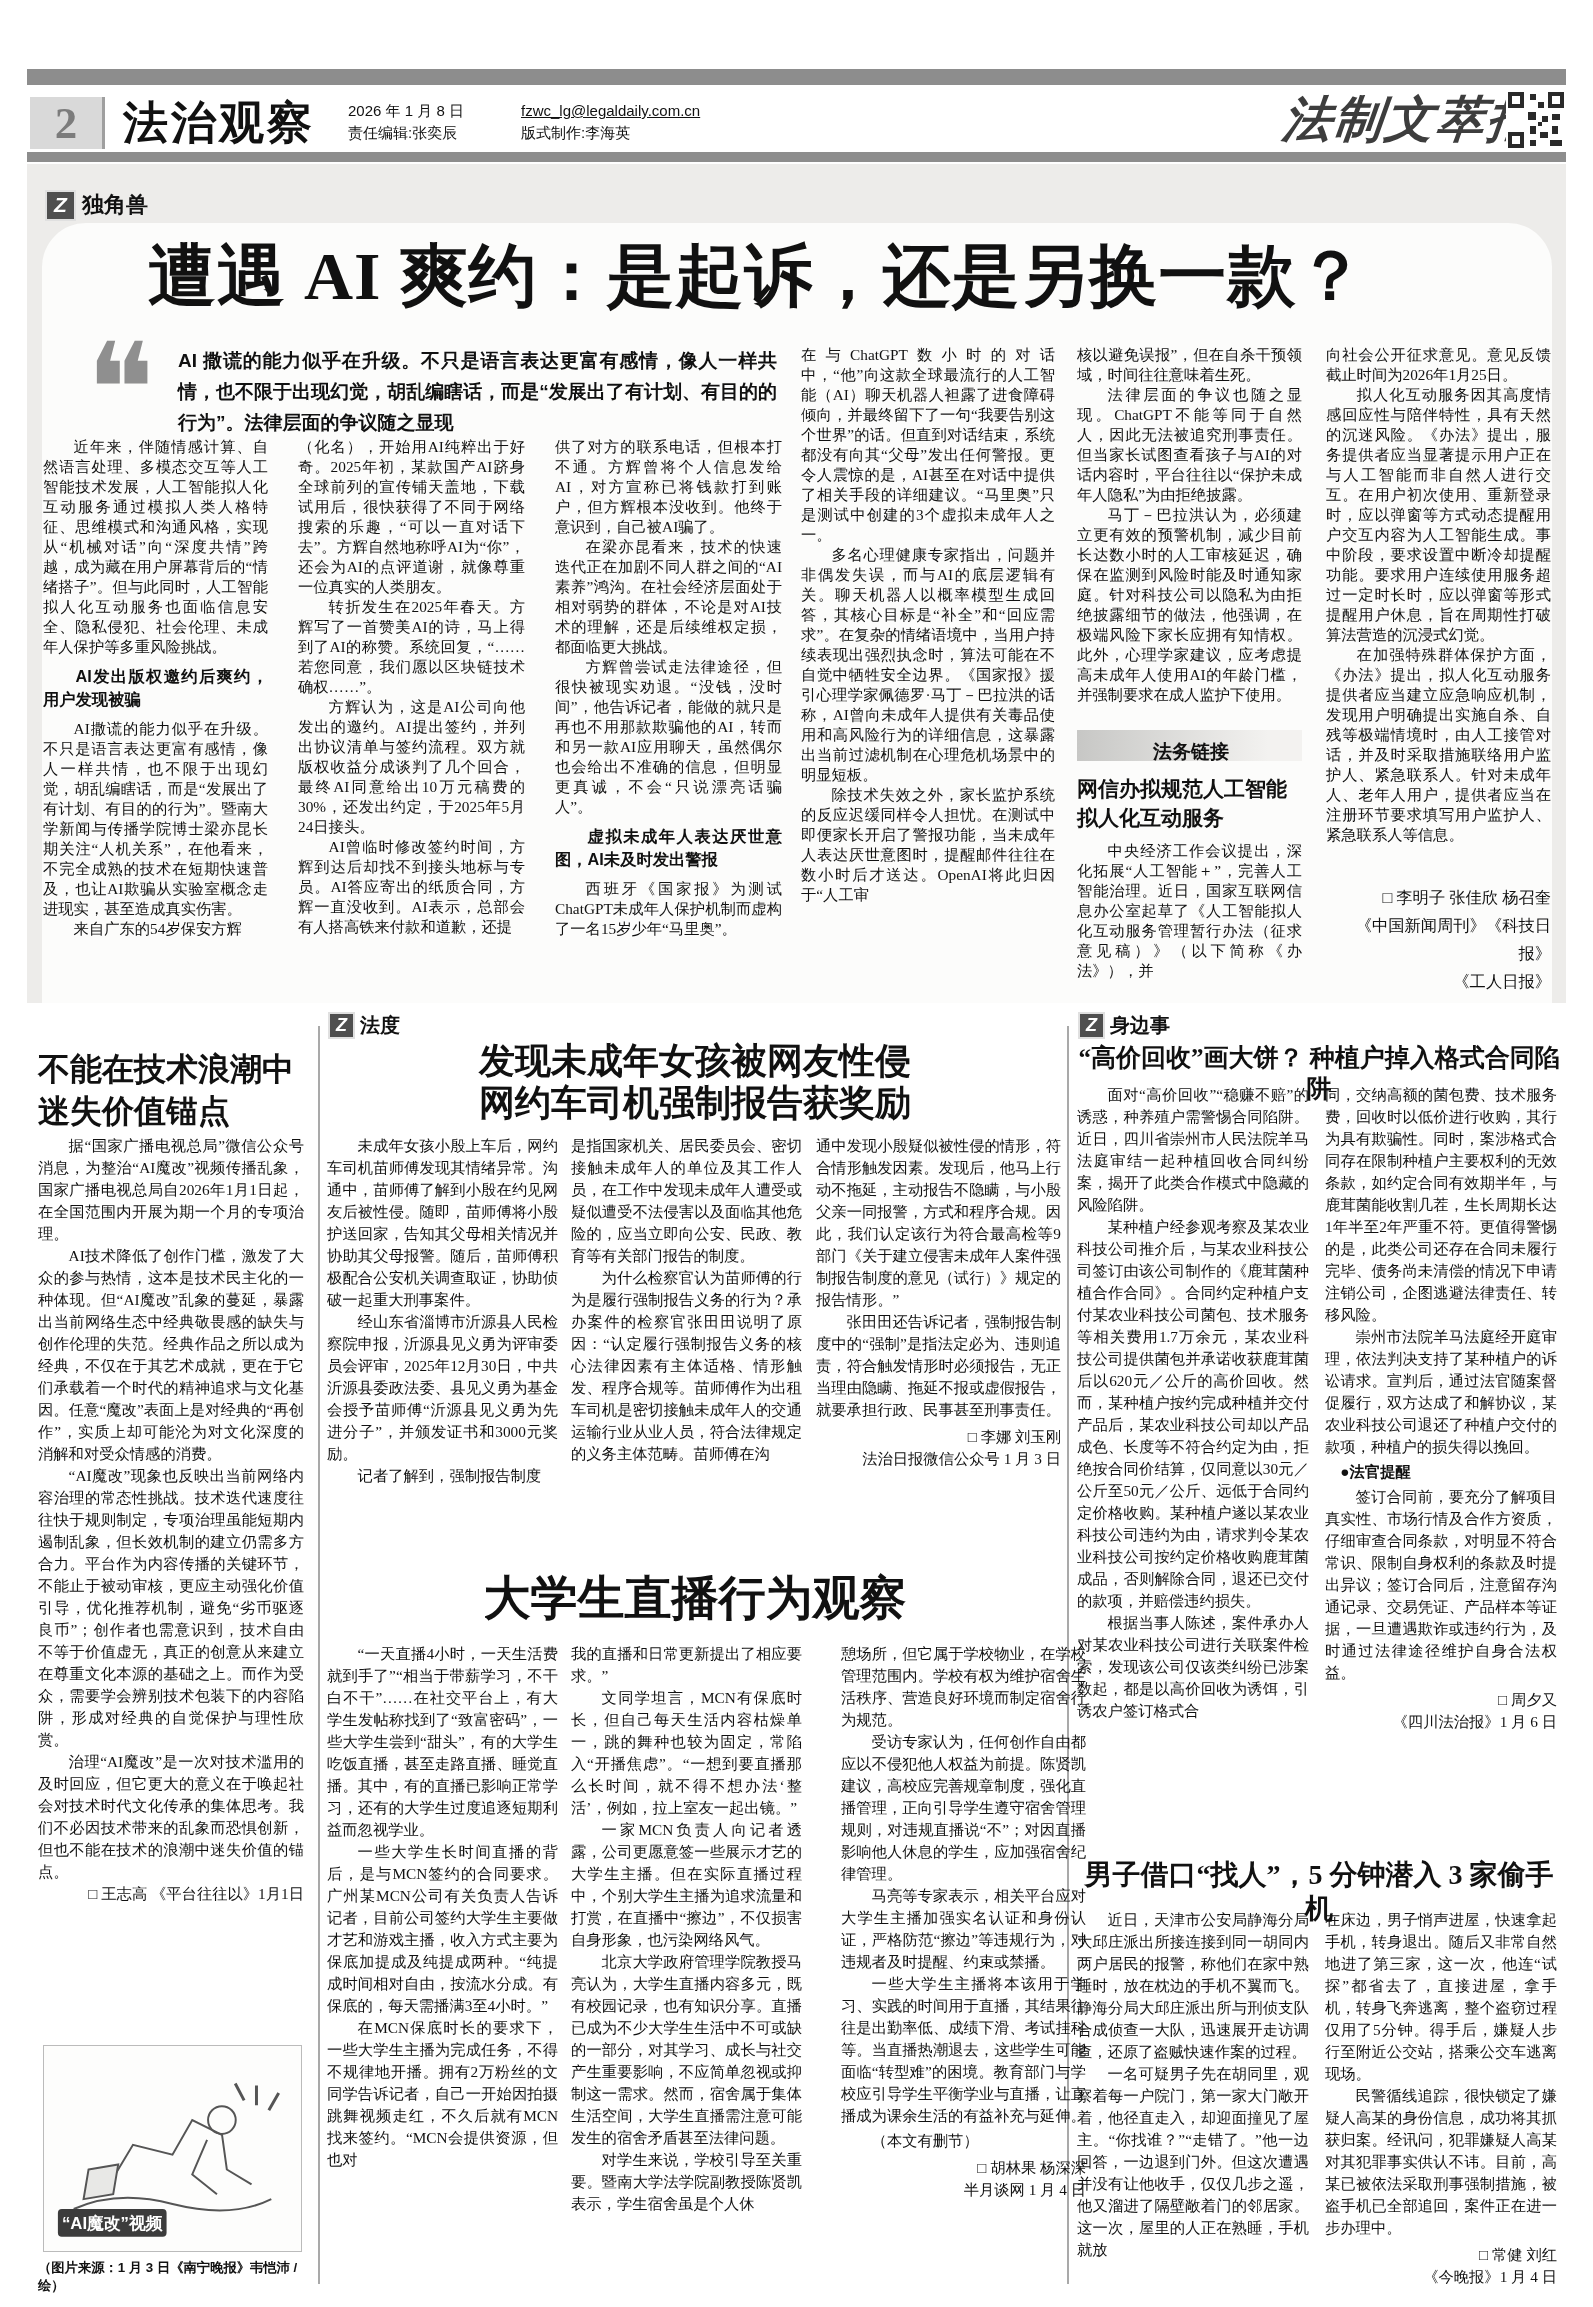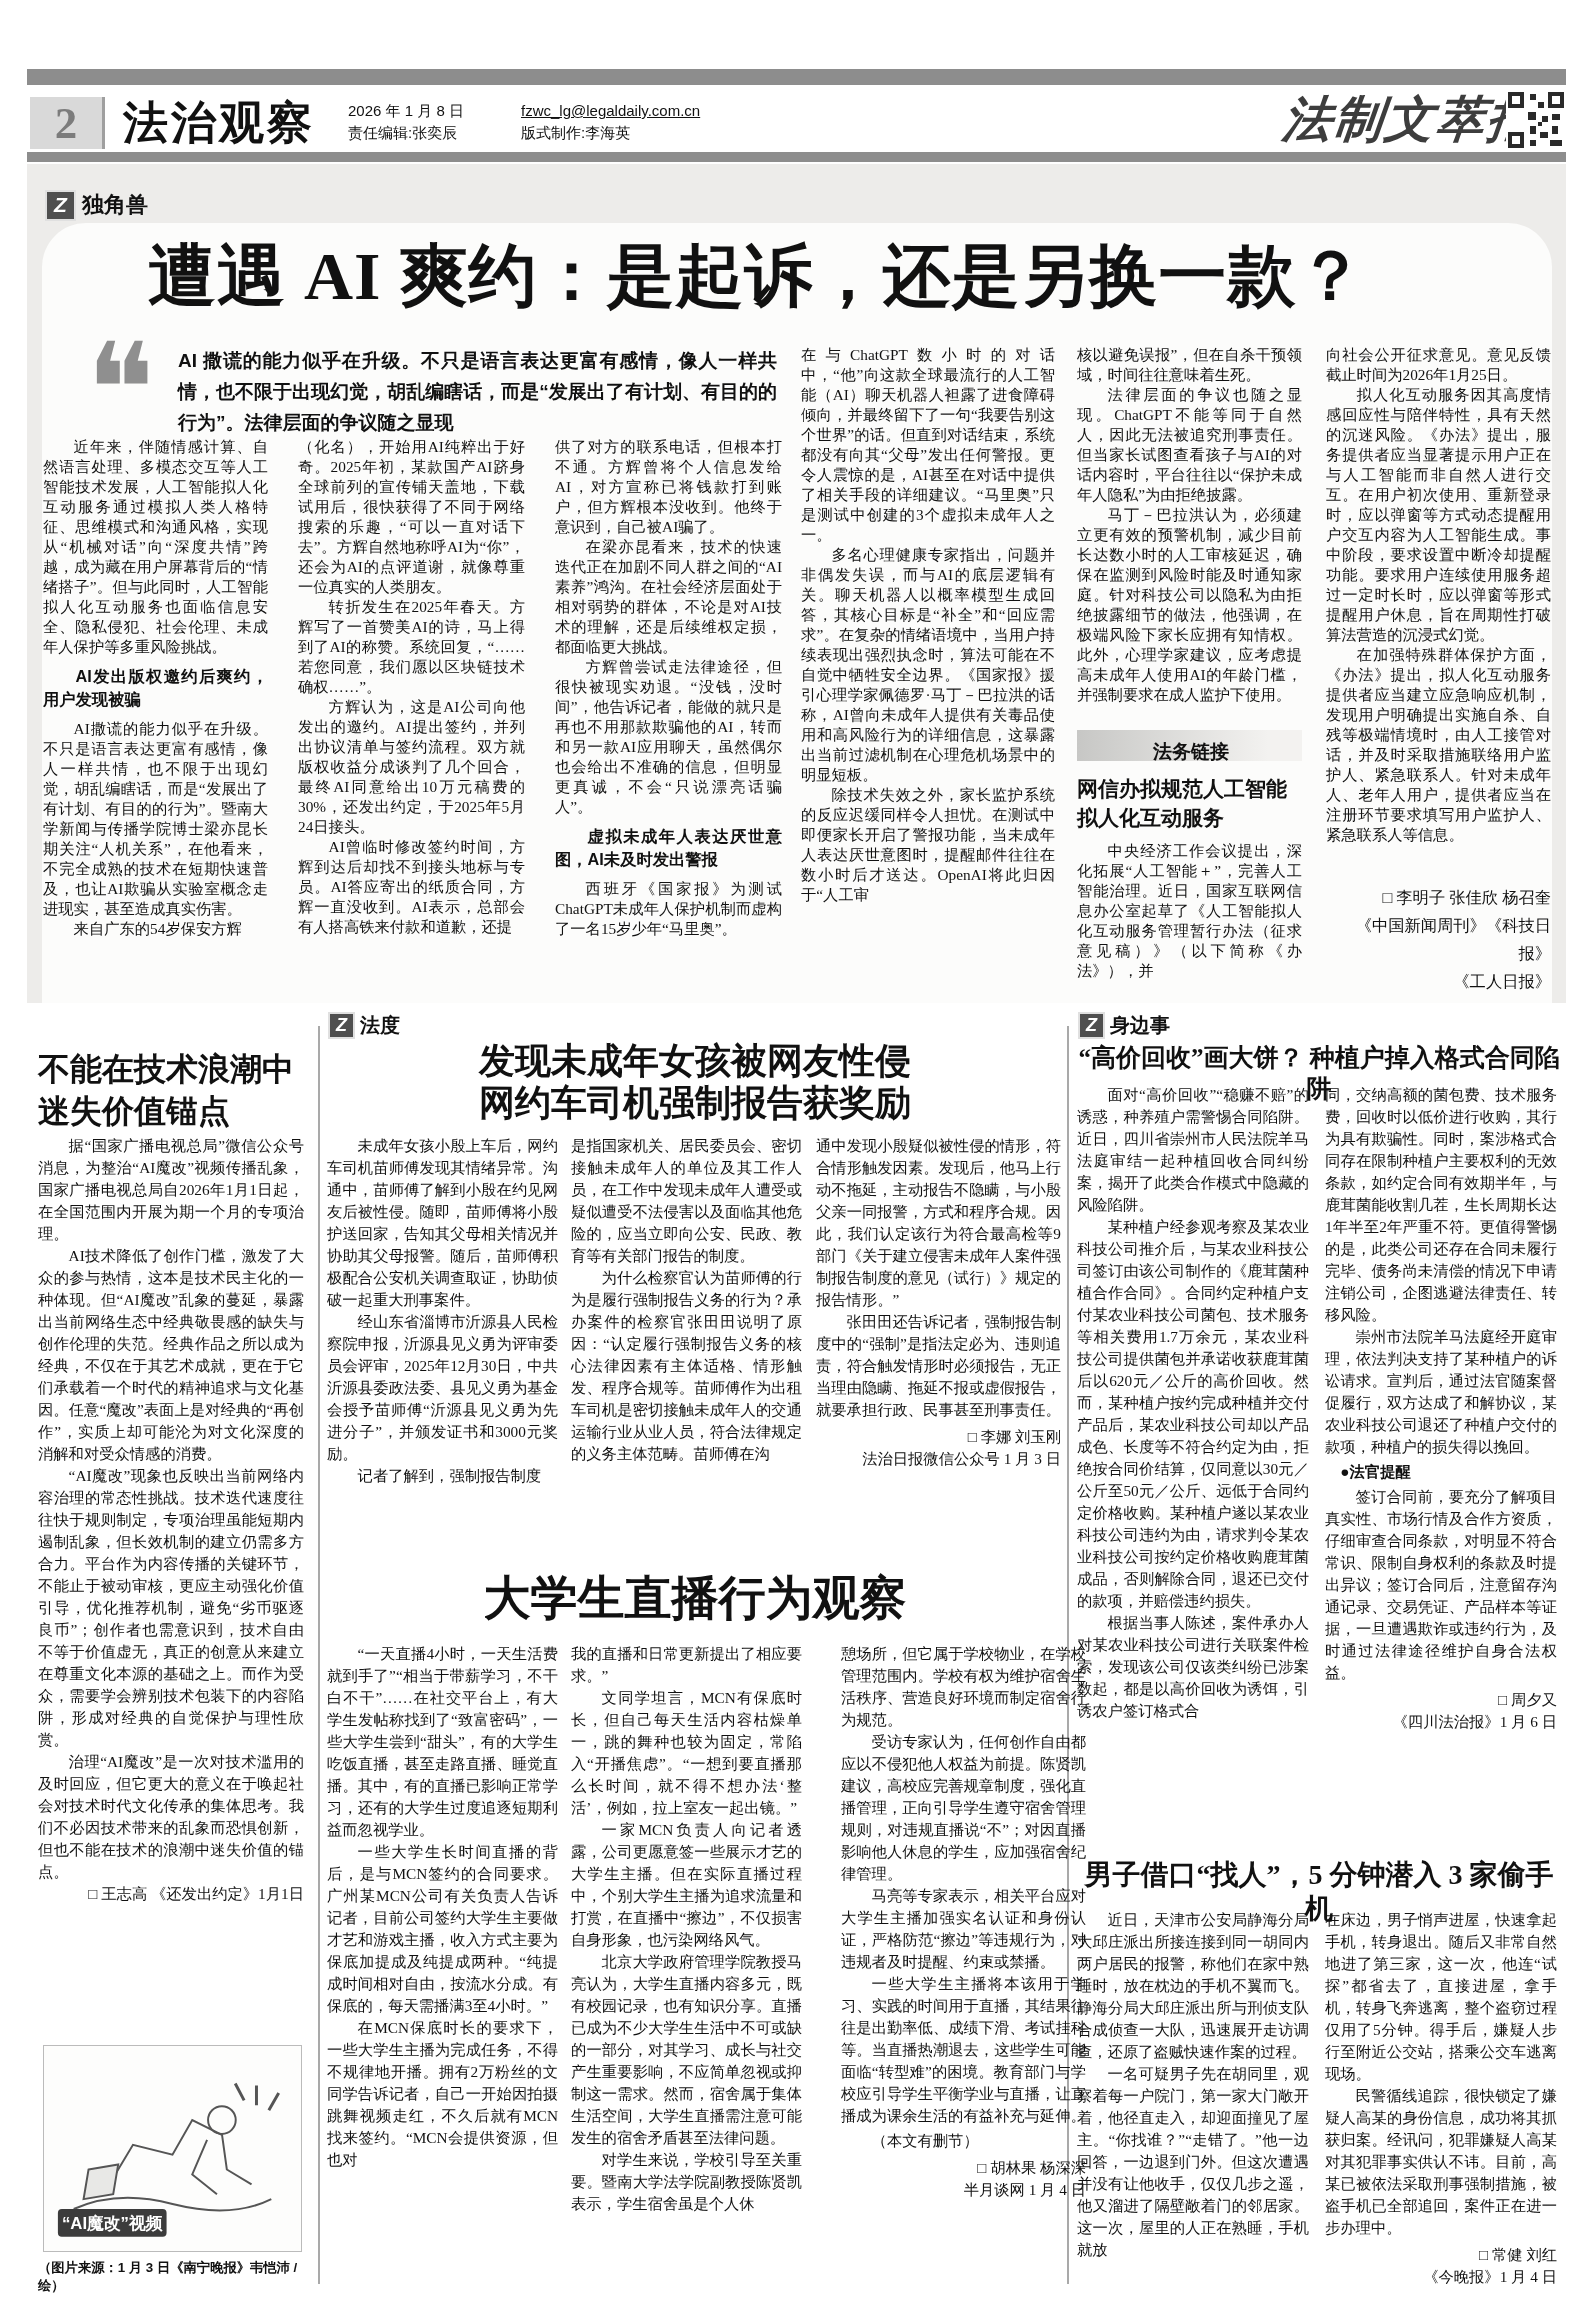--- a/index.html
+++ b/index.html
@@ -166,21 +166,21 @@
 
   <div class="abs vrule" style="left:318px;top:1026px;height:1258px;"></div>
   <div class="abs vrule" style="left:1067px;top:1026px;height:1258px;"></div>
 
   <div class="abs op-headline serif" style="left:38px;top:1048px;width:266px;">不能在技术浪潮中迷失价值锚点</div>
   <div class="abs coltext-lg" style="left:38px;top:1135px;width:266px;height:903px;">
       <p class="blk blk-p">据“国家广播电视总局”微信公众号消息，为整治“AI魔改”视频传播乱象，国家广播电视总局自2026年1月1日起，在全国范围内开展为期一个月的专项治理。</p>
       <p class="blk blk-p">AI技术降低了创作门槛，激发了大众的参与热情，这本是技术民主化的一种体现。但“AI魔改”乱象的蔓延，暴露出当前网络生态中经典敬畏感的缺失与创作伦理的失范。经典作品之所以成为经典，不仅在于其艺术成就，更在于它们承载着一个时代的精神追求与文化基因。任意“魔改”表面上是对经典的“再创作”，实质上却可能沦为对文化深度的消解和对受众情感的消费。</p>
       <p class="blk blk-p">“AI魔改”现象也反映出当前网络内容治理的常态性挑战。技术迭代速度往往快于规则制定，专项治理虽能短期内遏制乱象，但长效机制的建立仍需多方合力。平台作为内容传播的关键环节，不能止于被动审核，更应主动强化价值引导，优化推荐机制，避免“劣币驱逐良币”；创作者也需意识到，技术自由不等于价值虚无，真正的创意从来建立在尊重文化本源的基础之上。而作为受众，需要学会辨别技术包装下的内容陷阱，形成对经典的自觉保护与理性欣赏。</p>
       <p class="blk blk-p">治理“AI魔改”是一次对技术滥用的及时回应，但它更大的意义在于唤起社会对技术时代文化传承的集体思考。我们不必因技术带来的乱象而恐惧创新，但也不能在技术的浪潮中迷失价值的锚点。</p>
-      <p class="blk blk-src">□ 王志高 《还发出约定》1月1日</p>
+      <p class="blk blk-src">□ 王志高 《平台往往以》1月1日</p>
     </div>
 
   <div class="abs cartoon-frame" style="left:43px;top:2045px;width:257px;height:205px;">
     <svg width="257" height="205" viewBox="0 0 520 415">
       <g stroke="#555" stroke-width="4" fill="none">
         <path d="M60 330 Q150 290 260 320 Q380 350 460 310"></path>
         <path d="M120 300 L180 200 L260 220 L300 150 L360 180"></path>
         <circle cx="360" cy="150" r="28"></circle>
         <path d="M330 190 L300 260 L350 300 M360 178 L370 250 L420 280"></path>
         <path d="M90 250 L150 240 L140 300 L80 310 Z" fill="#e8e8e6"></path>

